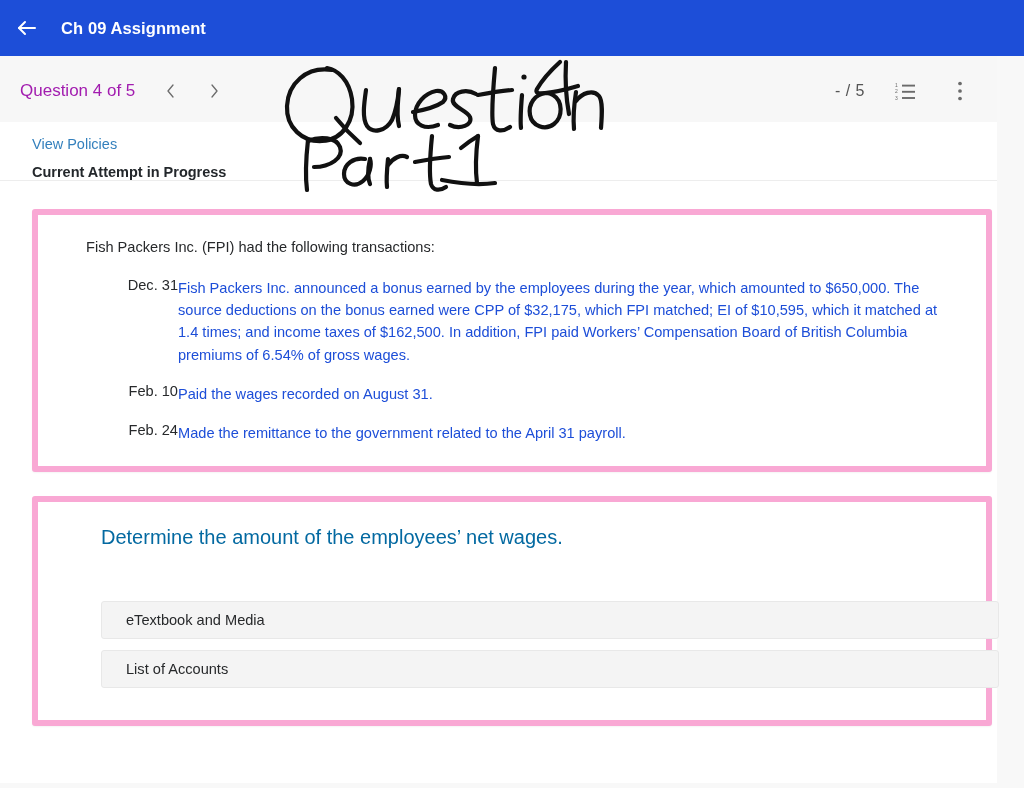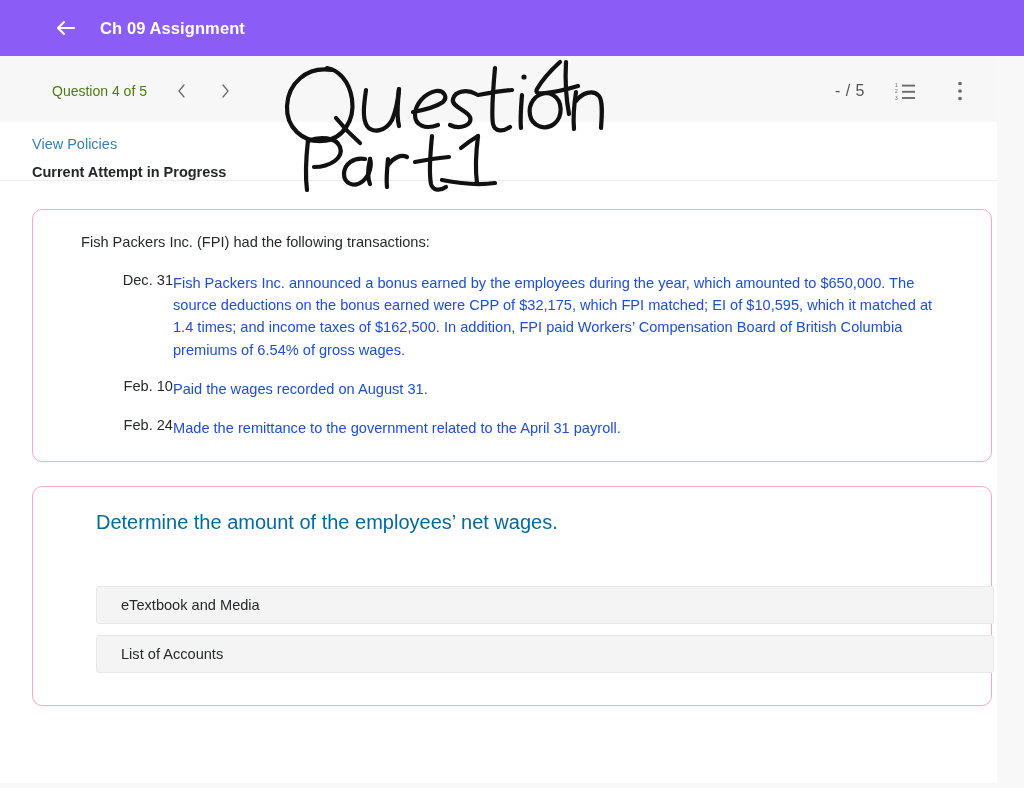--- a/index.html
+++ b/index.html
@@ -11,23 +11,23 @@
     font-family: "Liberation Sans", sans-serif;
     -webkit-font-smoothing: antialiased;
   }
 
   #app { position: relative; width: 1024px; height: 788px; background: #f8f8f8; }
 
   
   .appbar {
     position: absolute; left: 0; top: 0;
     width: 1024px; height: 56px;
-    background: #8b5cf6;
-    display: flex; align-items: center;
-    padding-left: 54px;
+    background: #1d4ed8;
+    display: flex; align-items: center;
+    padding-left: 15px;
   }
   .back-arrow {
     width: 24px; height: 24px;
     display: flex; align-items: center; justify-content: center;
     cursor: pointer;
   }
   .back-arrow svg { display: block; }
   .appbar-title {
     color: #ffffff;
     font-size: 16.5px;
@@ -39,23 +39,23 @@
 
   
   .qtoolbar {
     position: absolute; left: 0; top: 56px;
     width: 997px; height: 71px;
     background: #f7f7f7;
     display: flex; align-items: center;
     border-bottom: 1px solid #eaeaea;
   }
   .q-counter {
-    margin-left: 52px;
-    font-size: 14px;
-    color: #4d7c0f;
+    margin-left: 20px;
+    font-size: 17px;
+    color: #a21caf;
     white-space: nowrap;
   }
   .q-nav {
     display: flex; align-items: center;
     margin-left: 28px;
     gap: 30px;
   }
   .chev {
     width: 14px; height: 20px;
     display: flex; align-items: center; justify-content: center;
@@ -101,22 +101,22 @@
   .attempt {
     margin-top: 11px;
     font-size: 14.5px;
     font-weight: bold;
     color: #23272b;
   }
 
   
   .card {
     background: #ffffff;
-    border: 1px solid #f9a8d4;
-    border-radius: 10px;
+    border: 6px solid #f9a8d4;
+    border-radius: 3px;
     box-shadow: 0 1px 2px rgba(0,0,0,.045);
     margin: 0 0 0 32px;
     width: 960px;
   }
   .card-1 { margin-top: 28px; padding: 16px 0 22px 0; }
   .card-2 { margin-top: 24px; padding: 24px 0 32px 0; }
 
   .intro {
     font-size: 14.6px; color: #27292b;
     padding: 8px 0 0 48px;

